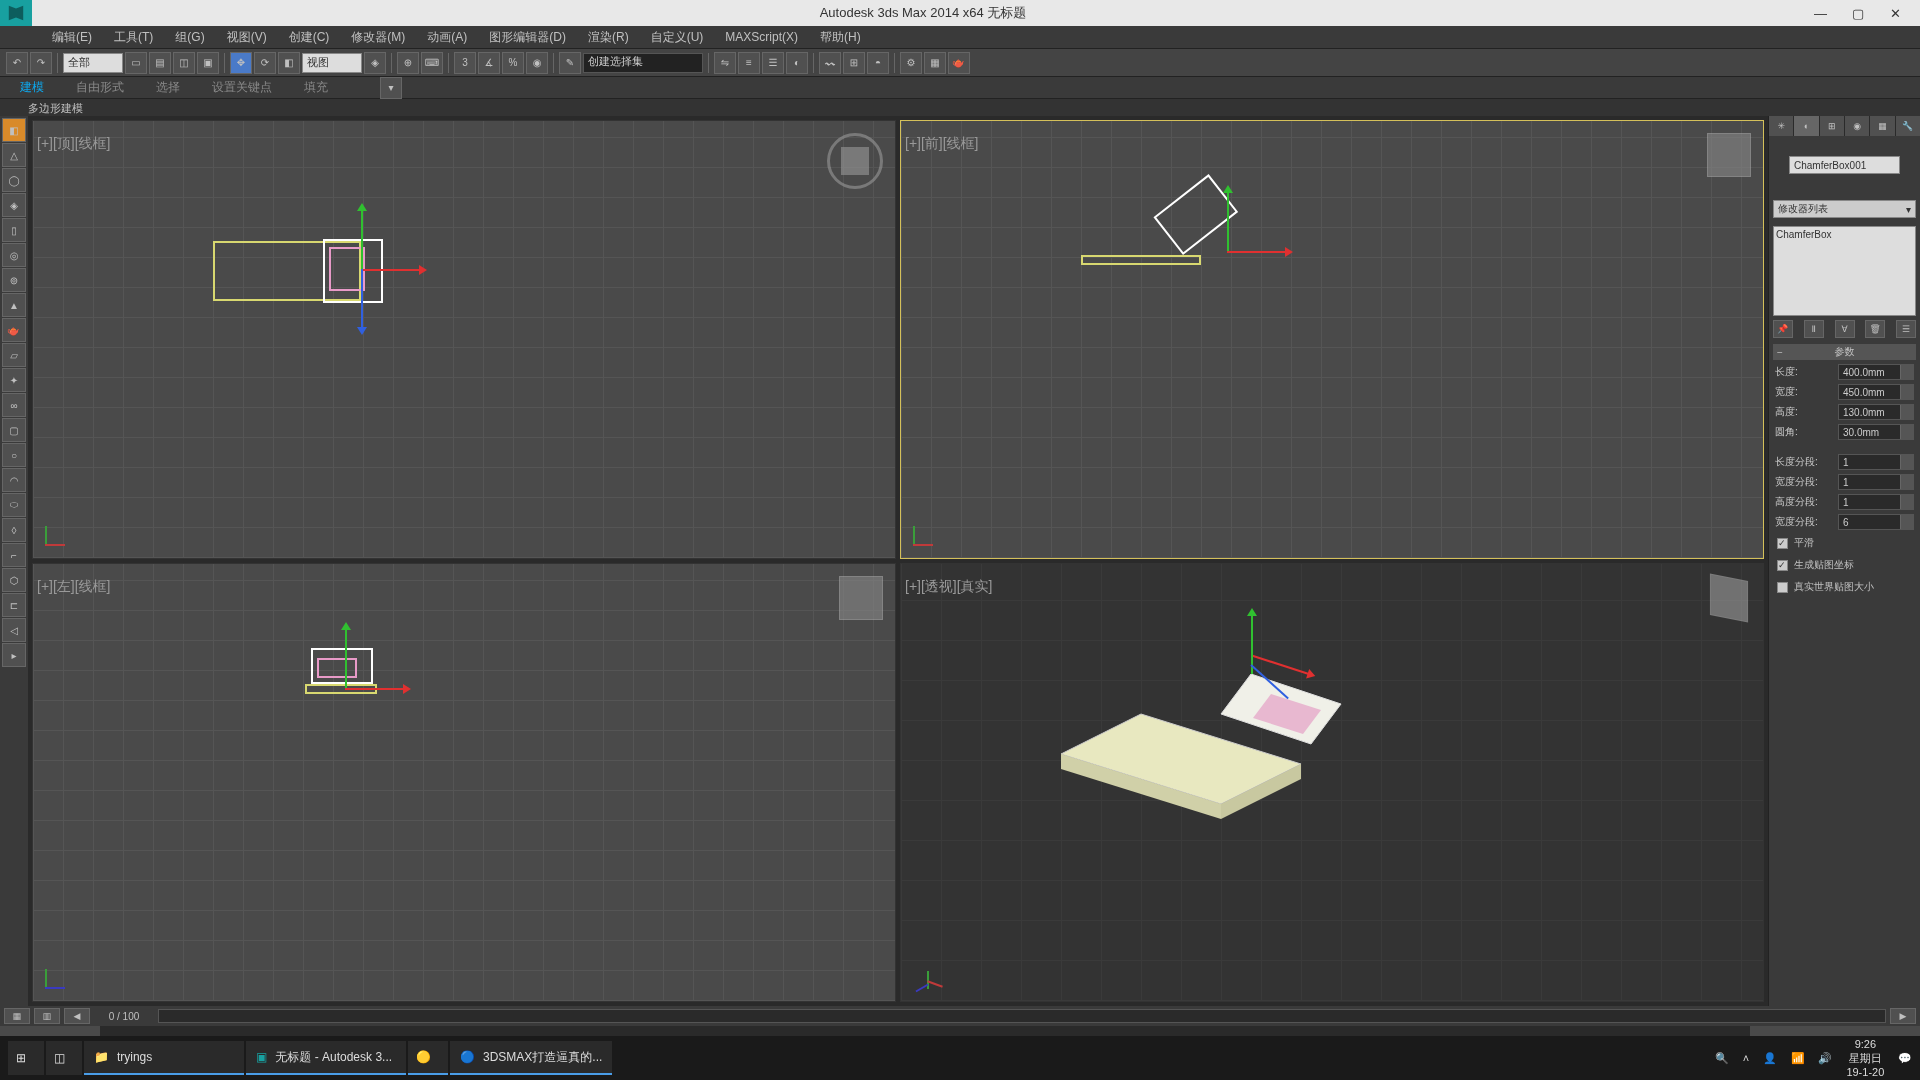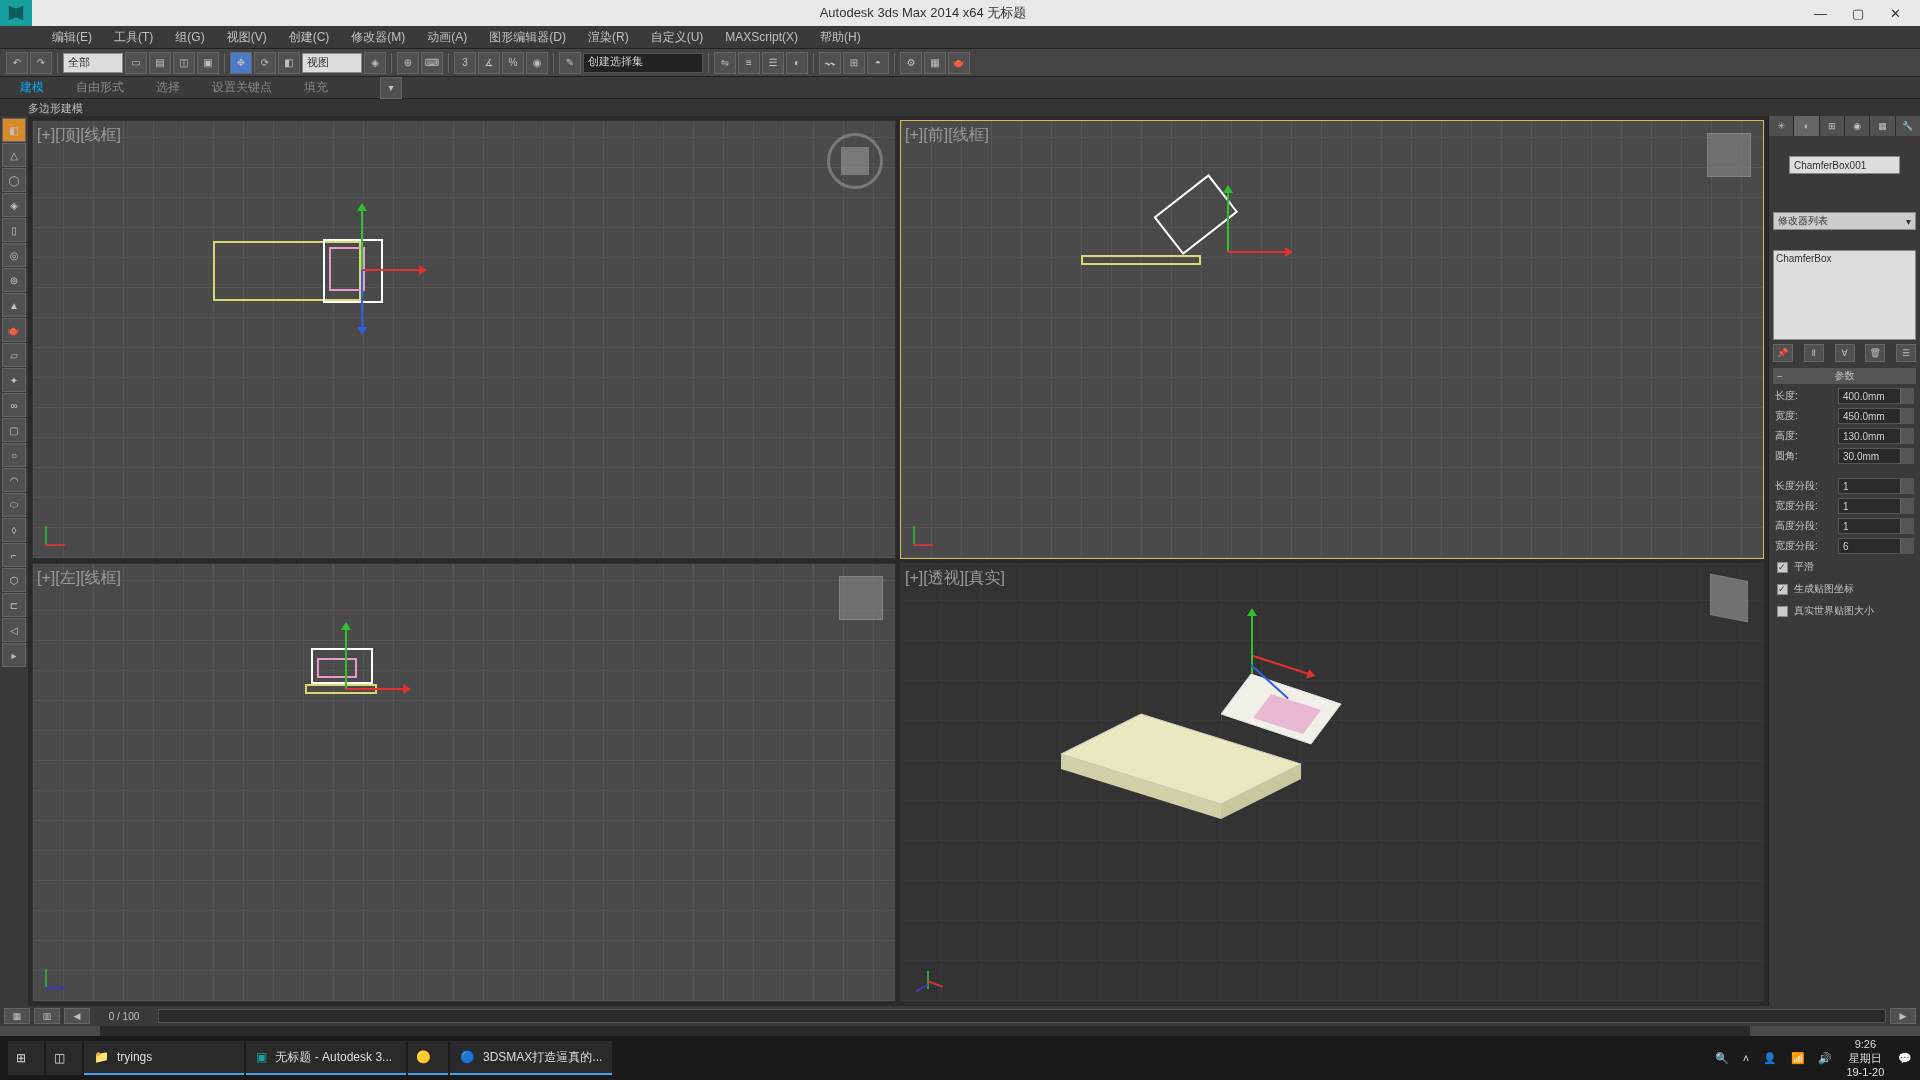--- a/index.html
+++ b/index.html
@@ -21,39 +21,39 @@
 .tab-item{color:#888;cursor:pointer;font-size:12px}
 .tab-item.active{color:#0ea5e9}
 .subbar{height:18px;background:#333;padding-left:28px;font-size:11px;display:flex;align-items:center}
 .workspace{position:absolute;top:116px;left:0;right:0;bottom:74px;display:flex}
 .left-rail{width:28px;background:#3a3a3a;display:flex;flex-direction:column;gap:1px;padding-top:2px}
 .rail-btn{width:24px;height:24px;margin:0 2px;background:#505050;border:1px solid #666;cursor:pointer;display:flex;align-items:center;justify-content:center;font-size:10px}
 .rail-btn.orange{background:#d88a2a}
 .viewports{flex:1;display:grid;grid-template-columns:1fr 1fr;grid-template-rows:1fr 1fr;gap:4px;padding:4px;background:#2a2a2a}
 .viewport{background:#4a4a4a;position:relative;border:1px solid #333}
 .viewport.active{border:1px solid #d4c05a}
-.vp-label{position:absolute;top:4px;left:4px;font-size:16px;color:#999;z-index:5}
+.vp-label{position:absolute;top:14px;left:4px;font-size:14px;color:#999;z-index:5}
 .vp-grid{position:absolute;inset:0;background-image:repeating-linear-gradient(0deg,#555 0,#555 1px,transparent 1px,transparent 30px),repeating-linear-gradient(90deg,#555 0,#555 1px,transparent 1px,transparent 30px)}
 .vp-grid.dark{background-image:repeating-linear-gradient(0deg,#3a3a3a 0,#3a3a3a 1px,transparent 1px,transparent 40px),repeating-linear-gradient(90deg,#3a3a3a 0,#3a3a3a 1px,transparent 1px,transparent 40px);background-color:#333}
 .vp-cube{position:absolute;top:12px;right:12px;width:44px;height:44px;background:#888;border:1px solid #aaa;opacity:0.6}
 .vp-cube.ring{border-radius:50%;background:transparent;border:3px solid #999;width:56px;height:56px}
 .vp-axis{position:absolute;bottom:12px;left:12px;width:30px;height:30px}
 .gizmo{position:absolute}
 .arrow-x{position:absolute;width:60px;height:2px;background:#e03030}
 .arrow-x::after{content:'';position:absolute;right:-6px;top:-4px;border-left:8px solid #e03030;border-top:5px solid transparent;border-bottom:5px solid transparent}
 .arrow-y{position:absolute;width:2px;height:60px;background:#30c030}
 .arrow-y::after{content:'';position:absolute;top:-6px;left:-4px;border-bottom:8px solid #30c030;border-left:5px solid transparent;border-right:5px solid transparent}
 .arrow-z{position:absolute;width:2px;height:60px;background:#3060e0}
 .arrow-z::after{content:'';position:absolute;bottom:-6px;left:-4px;border-top:8px solid #3060e0;border-left:5px solid transparent;border-right:5px solid transparent}
 .right-panel{width:152px;background:#3a3a3a;display:flex;flex-direction:column;border-left:1px solid #222}
 .panel-tabs{height:20px;display:flex;gap:1px;background:#2a2a2a}
 .p-tab{flex:1;background:#505050;cursor:pointer;display:flex;align-items:center;justify-content:center;font-size:9px}
 .p-tab.active{background:#666}
 .panel-input{margin:20px;height:18px;background:#ddd;border:1px solid #888;color:#333;padding:0 4px;font-size:10px;display:flex;align-items:center}
-.panel-dd{margin:18px 4px;height:18px;background:#ccc;border:1px solid #888;color:#333;padding:0 4px;font-size:10px;display:flex;align-items:center;justify-content:space-between}
+.panel-dd{margin:6px 4px;height:18px;background:#ccc;border:1px solid #888;color:#333;padding:0 4px;font-size:10px;display:flex;align-items:center;justify-content:space-between}
 .mod-stack{margin:2px 4px;height:90px;background:#ddd;border:1px solid #888;color:#333;padding:2px;font-size:10px}
 .mod-btns{margin:2px 4px;display:flex;gap:2px;justify-content:space-between}
 .mod-btn{width:20px;height:18px;background:#505050;border:1px solid #666;cursor:pointer;font-size:9px;display:flex;align-items:center;justify-content:center}
 .rollout-hdr{margin:4px 4px 2px;height:16px;background:#555;text-align:center;font-size:10px;display:flex;align-items:center;justify-content:center;position:relative}
 .rollout-hdr::before{content:'−';position:absolute;left:4px}
 .param-row{margin:2px 6px;display:flex;align-items:center;justify-content:space-between;font-size:10px}
 .param-label{color:#ccc}
 .spinner{width:76px;height:16px;background:#2a2a2a;border:1px solid #555;color:#ccc;padding:0 0 0 4px;font-size:10px;position:relative;display:flex;align-items:center}
 .spinner::after{content:'';position:absolute;right:0;top:0;width:12px;height:100%;background:#555;border-left:1px solid #666}
 .chk-row{margin:4px 8px;display:flex;align-items:center;gap:6px;font-size:10px}

